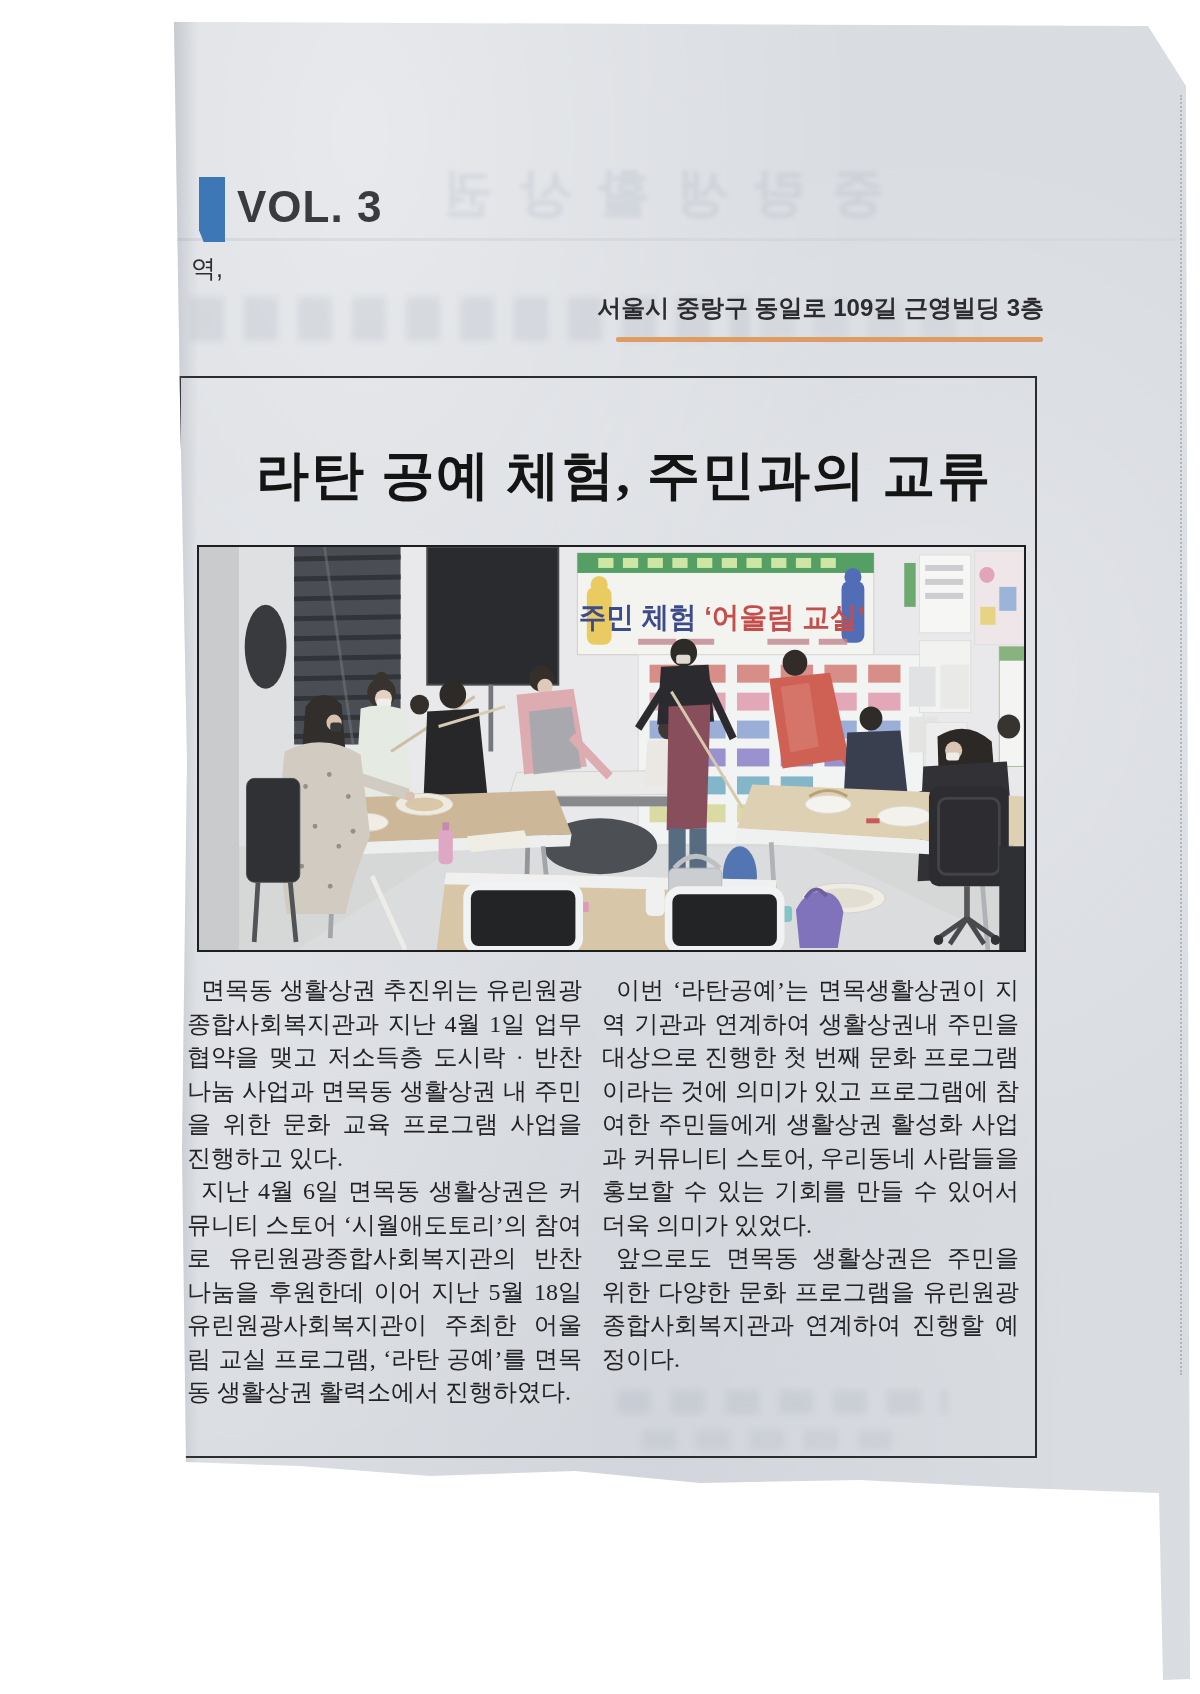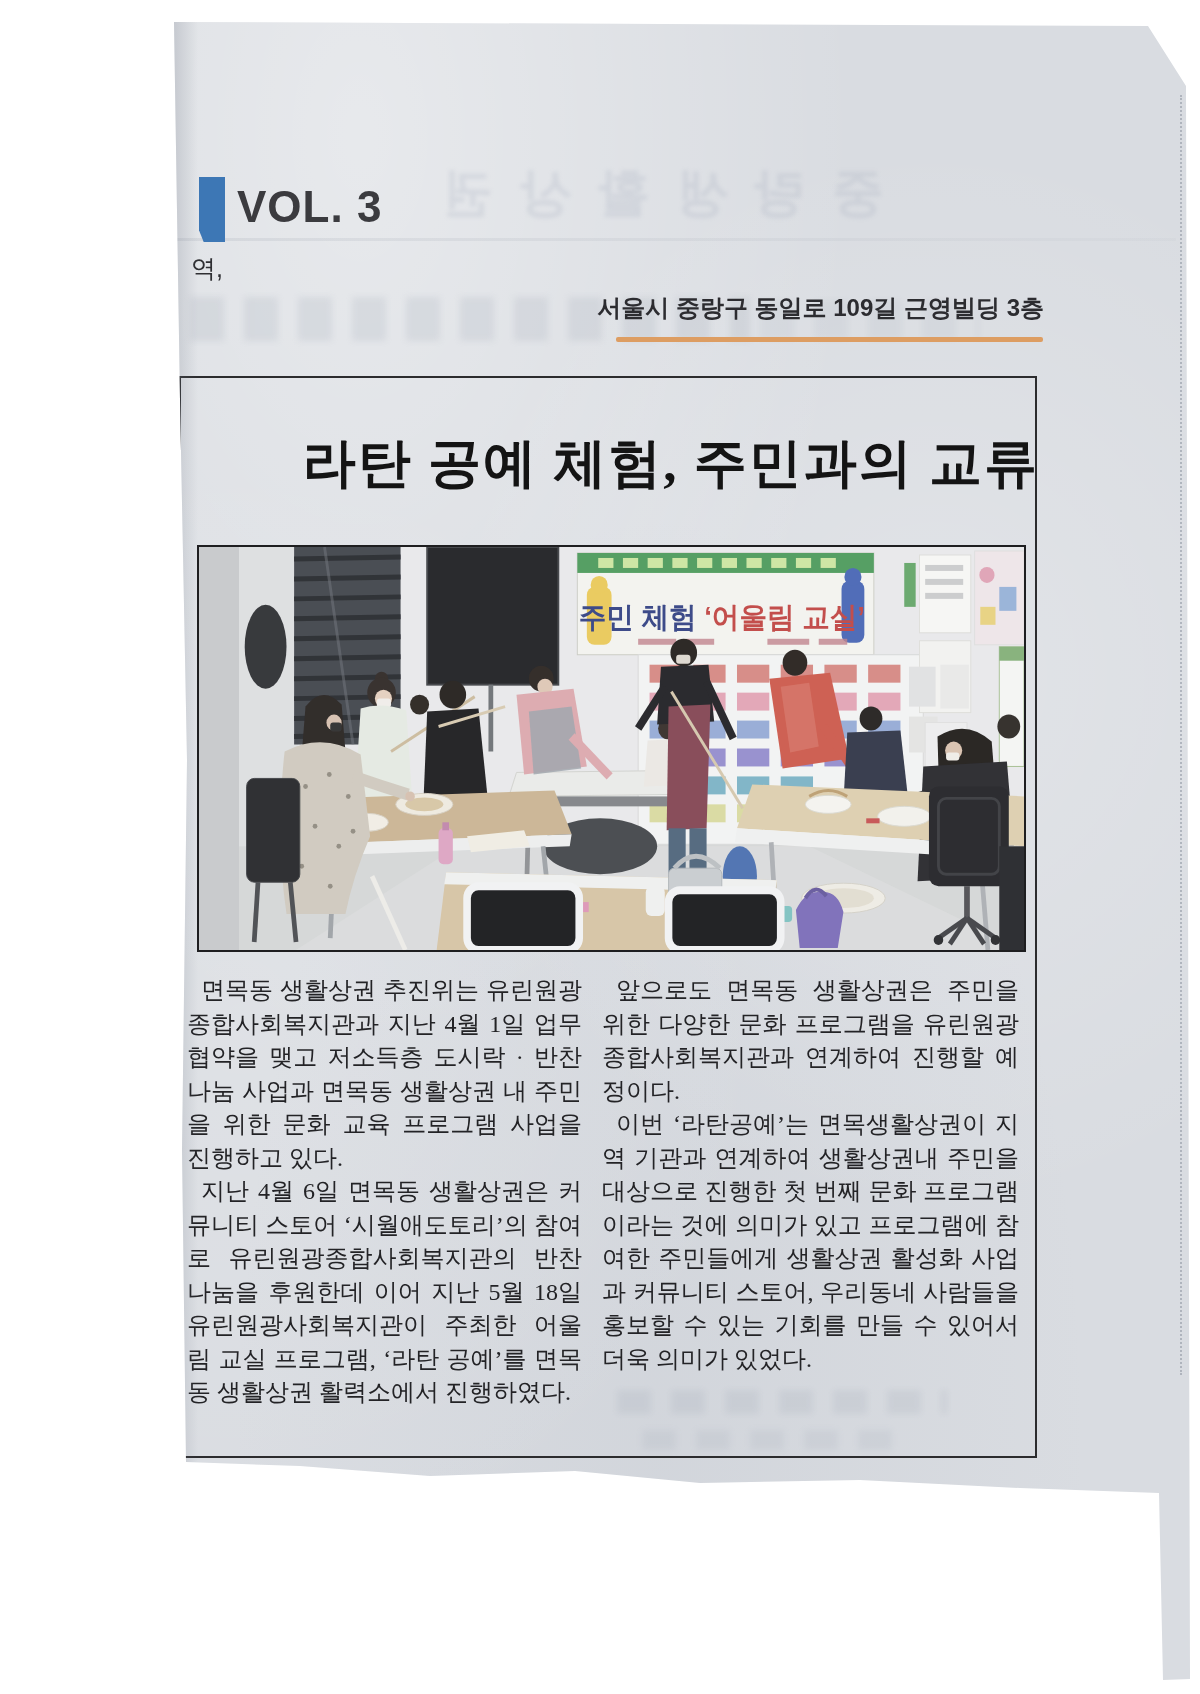--- a/index.html
+++ b/index.html
@@ -40,21 +40,21 @@
   .ghost-top{left:320px;top:158px;width:660px;font-size:52px;letter-spacing:26px;text-align:center;}
   .ghost-bar{position:absolute;filter:blur(3px);opacity:.5;
     background:repeating-linear-gradient(90deg, rgba(138,148,164,.30) 0 34px, rgba(138,148,164,0) 34px 54px);}
   .ghost-bar.b1{left:190px;top:297px;width:560px;height:44px;}
   .ghost-bar.b2{left:760px;top:300px;width:220px;height:40px;opacity:.3;}
   .ghost-bar.b3{left:615px;top:1388px;width:330px;height:24px;opacity:.45;}
   .ghost-bar.b4{left:640px;top:1428px;width:262px;height:20px;opacity:.38;}
   
   .article-box{position:absolute;left:179px;top:376px;width:858px;height:1082px;
     border:2px solid #2c2c2e;box-sizing:border-box;}
-  .headline{position:absolute;left:0;top:46px;width:100%;margin:4px;text-align:right;
+  .headline{position:absolute;left:0;top:46px;width:100%;margin:16px;text-align:center;
     font-size:53px;font-weight:bold;letter-spacing:2px;color:#141414;
     font-family:"Liberation Serif","DejaVu Serif",serif;}
   .photo-frame{position:absolute;left:16px;top:167px;width:829px;height:407px;
     border:2px solid #1e1e20;box-sizing:border-box;background:#c9cbcd;padding-left:40px;}
   .photo-frame svg{display:block;width:100%;height:100%;filter:saturate(.82) contrast(.96) brightness(1.02);}
   .columns{position:absolute;left:6px;top:596px;width:832px;display:flex;gap:20px;}
   .col{color:#232326;font-size:24px;line-height:33.5px;text-align:justify;}
   .col p{margin:0;text-indent:14px;}
   .col-left{width:395px;}
   .col-right{width:417px;}
@@ -367,22 +367,22 @@
           <rect x="0" y="0" width="826" height="404" fill="#ffffff" opacity=".05"></rect>
         </svg>
       </div>
 
       <div class="columns">
         <div class="col col-left">
           <p>면목동 생활상권 추진위는 유린원광종합사회복지관과 지난 4월 1일 업무 협약을 맺고 저소득층 도시락 · 반찬 나눔 사업과 면목동 생활상권 내 주민을 위한 문화 교육 프로그램 사업을 진행하고 있다.</p>
           <p>지난 4월 6일 면목동 생활상권은 커뮤니티 스토어 ‘시월애도토리’의 참여로 유린원광종합사회복지관의 반찬 나눔을 후원한데 이어 지난 5월 18일 유린원광사회복지관이 주최한 어울림 교실 프로그램, ‘라탄 공예’를 면목동 생활상권 활력소에서 진행하였다.</p>
         </div>
         <div class="col col-right">
+          <p>이번 ‘라탄공예’는 면목생활상권이 지역 기관과 연계하여 생활상권내 주민을 대상으로 진행한 첫 번째 문화 프로그램이라는 것에 의미가 있고 프로그램에 참여한 주민들에게 생활상권 활성화 사업과 커뮤니티 스토어, 우리동네 사람들을 홍보할 수 있는 기회를 만들 수 있어서 더욱 의미가 있었다.</p>
           <p>앞으로도 면목동 생활상권은 주민을 위한 다양한 문화 프로그램을 유린원광종합사회복지관과 연계하여 진행할 예정이다.</p>
-          <p>이번 ‘라탄공예’는 면목생활상권이 지역 기관과 연계하여 생활상권내 주민을 대상으로 진행한 첫 번째 문화 프로그램이라는 것에 의미가 있고 프로그램에 참여한 주민들에게 생활상권 활성화 사업과 커뮤니티 스토어, 우리동네 사람들을 홍보할 수 있는 기회를 만들 수 있어서 더욱 의미가 있었다.</p>
         </div>
       </div>
 
       <div class="ghost-bar b3" style="left:436px;top:1012px;"></div>
       <div class="ghost-bar b4" style="left:461px;top:1052px;"></div>
     </div>
 
     <div class="paper-edge-shade"></div>
     <div class="perforation"></div>
   </div>

